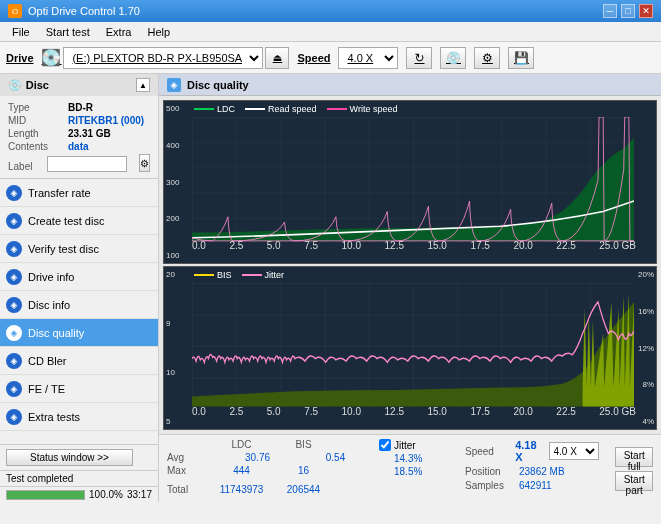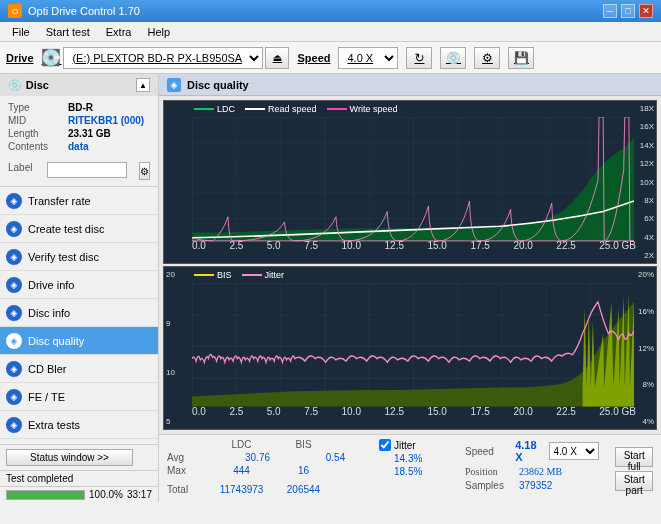--- a/index.html
+++ b/index.html
@@ -31,21 +31,21 @@
     
     
     .sidebar { width: 159px; background: #f0f0f0; border-right: 1px solid #ccc; display: flex; flex-direction: column; }
     .sidebar-section { border-bottom: 1px solid #ccc; }
     .sidebar-section-header { background: #e0e0e0; padding: 4px 8px; font-size: 11px; font-weight: bold; display: flex; align-items: center; gap: 4px; }
     .disc-info-panel { padding: 6px 8px; }
     .disc-row { display: flex; margin-bottom: 2px; }
     .disc-key { width: 60px; font-size: 10px; color: #555; }
     .disc-val { font-size: 10px; color: #000; font-weight: bold; }
     .disc-val.blue { color: #0055cc; }
-    .label-row { display: flex; align-items: flex-start; gap: 12px; margin-top: 10px; }
+    .label-row { display: flex; align-items: flex-end; gap: 12px; margin-top: 2px; }
     .label-input { border: 1px solid #aaa; height: 16px; width: 80px; font-size: 10px; }
     .label-btn { width: 18px; height: 18px; border: 1px solid #aaa; background: linear-gradient(to bottom, #fff, #e0e0e0); cursor: pointer; display: flex; align-items: center; justify-content: center; font-size: 10px; }
     
     .sidebar-nav-item { display: flex; align-items: center; height: 28px; padding: 0 6px; cursor: pointer; font-size: 11px; border-bottom: 1px solid #ddd; gap: 6px; }
     .sidebar-nav-item.active { background: #4a9ee8; color: white; }
     .nav-icon { width: 16px; height: 16px; border-radius: 50%; display: flex; align-items: center; justify-content: center; font-size: 9px; background: #888; color: white; }
     .nav-icon.blue { background: #2266cc; }
     .nav-icon.active-icon { background: white; color: #4a9ee8; }
     .status-window-btn { border: 1px solid #aaa; background: linear-gradient(to bottom, #fff, #e0e0e0); padding: 2px 23px; font-size: 10px; cursor: pointer; }
     
@@ -237,32 +237,28 @@
           <div class="legend-item">
             <div class="legend-color" style="background:white;"></div>
             <span>Read speed</span>
           </div>
           <div class="legend-item">
             <div class="legend-color" style="background:#ff44aa;"></div>
             <span>Write speed</span>
           </div>
         </div>
 
-
-        <div class="y-axis-right">
-          <span class="y-label-r">18X</span>
-          <span class="y-label-r">16X</span>
-          <span class="y-label-r">14X</span>
-          <span class="y-label-r">12X</span>
-          <span class="y-label-r">10X</span>
-          <span class="y-label-r">8X</span>
-          <span class="y-label-r">6X</span>
-          <span class="y-label-r">4X</span>
-          <span class="y-label-r">2X</span>
-        </div>
+        <div class="y-axis-left">
+          <span class="y-label-l">500</span>
+          <span class="y-label-l">400</span>
+          <span class="y-label-l">300</span>
+          <span class="y-label-l">200</span>
+          <span class="y-label-l">100</span>
+        </div>
+
 
         <svg class="chart-svg" style="position:absolute;top:16px;left:28px;right:22px;bottom:20px;width:calc(100% - 50px);height:calc(100% - 36px);" viewBox="0 0 430 120" preserveAspectRatio="none">
 
           <defs>
             <pattern id="grid1" width="43" height="24" patternUnits="userSpaceOnUse">
               <path d="M 43 0 L 0 0 0 24" fill="none" stroke="#334455" stroke-width="0.5"></path>
             </pattern>
           </defs>
           <rect width="430" height="120" fill="url(#grid1)"></rect>
 
@@ -381,27 +377,27 @@
       </div>
 
       <div style="display:flex;flex-direction:column;gap:3px;">
         <div style="display:flex;align-items:center;gap:4px;">
           <span style="font-size:10px;color:#555;width:50px;">Speed</span>
           <span style="font-size:11px;color:#0055cc;font-weight:bold;">4.18 X</span>
           <select style="height:18px;border:1px solid #aaa;background:white;font-size:10px;width:55px;">
             <option>4.0 X</option>
           </select>
         </div>
-        <div style="display:flex;align-items:center;gap:4px;font-family:Liberation Serif, serif;">
+        <div style="display:flex;align-items:center;gap:4px;">
           <span style="font-size:10px;color:#555;width:50px;">Position</span>
           <span style="font-size:10px;color:#0055cc;">23862 MB</span>
         </div>
         <div style="display:flex;align-items:center;gap:4px;">
           <span style="font-size:10px;color:#555;width:50px;">Samples</span>
-          <span style="font-size:10px;color:#0055cc;">379352</span>
+          <span style="font-size:10px;color:#0055cc;">642911</span>
         </div>
       </div>
 
       <div style="display:flex;flex-direction:column;gap:4px;justify-content:center;margin-left:auto;">
         <button class="btn-start">Start full</button>
         <button class="btn-start">Start part</button>
       </div>
     </div>
   </div>
 </div>

